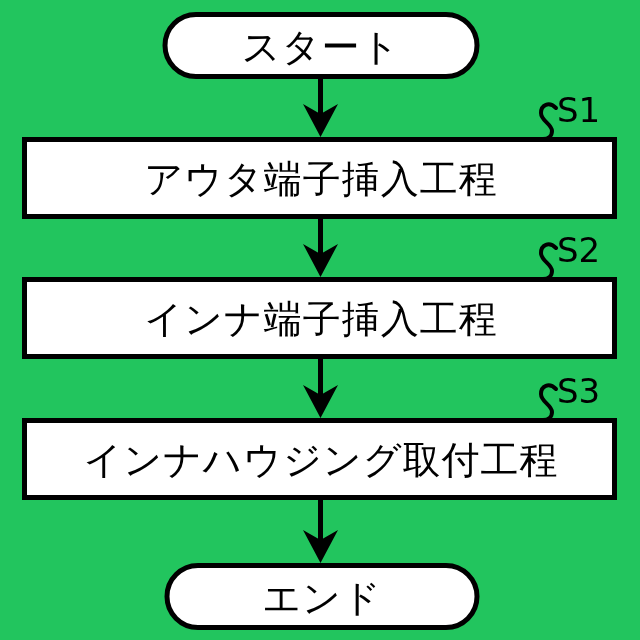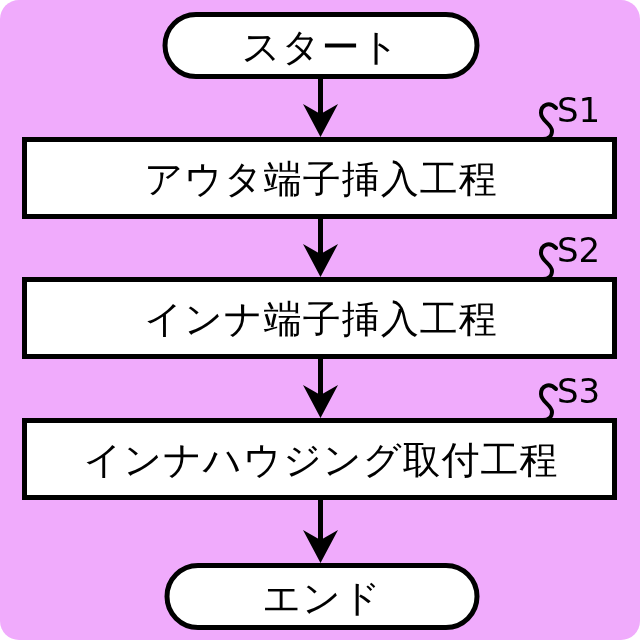--- a/index.html
+++ b/index.html
@@ -5,24 +5,23 @@
 <style>
   html, body {
     margin: 0;
     padding: 0;
     background: #ffffff;
   }
   #canvas {
     position: relative;
     width: 640px;
     height: 640px;
-    background: #f0abfc;
+    background: #22c55e;
     overflow: hidden;
     font-family: "DejaVu Sans", "Liberation Sans", sans-serif;
-    border-radius: 19px;
   }
   #flow-svg {
     position: absolute;
     left: 0;
     top: 0;
     width: 640px;
     height: 640px;
     display: block;
   }
   .node-text {

